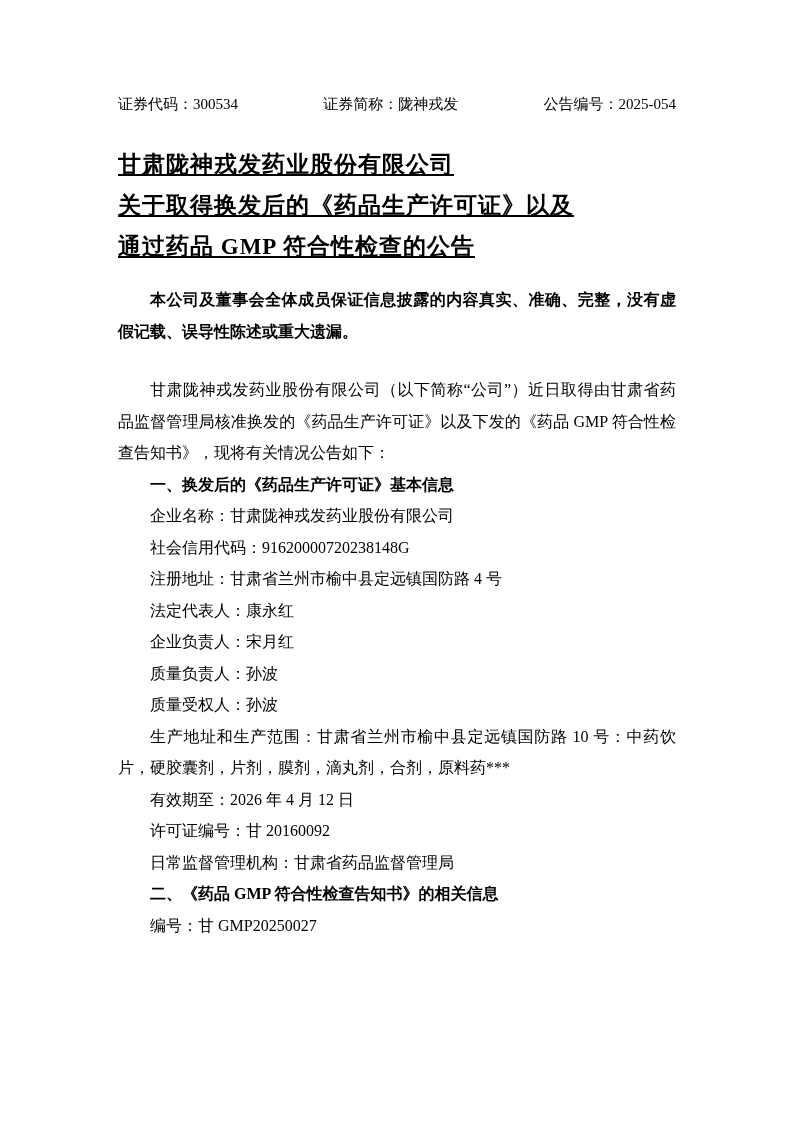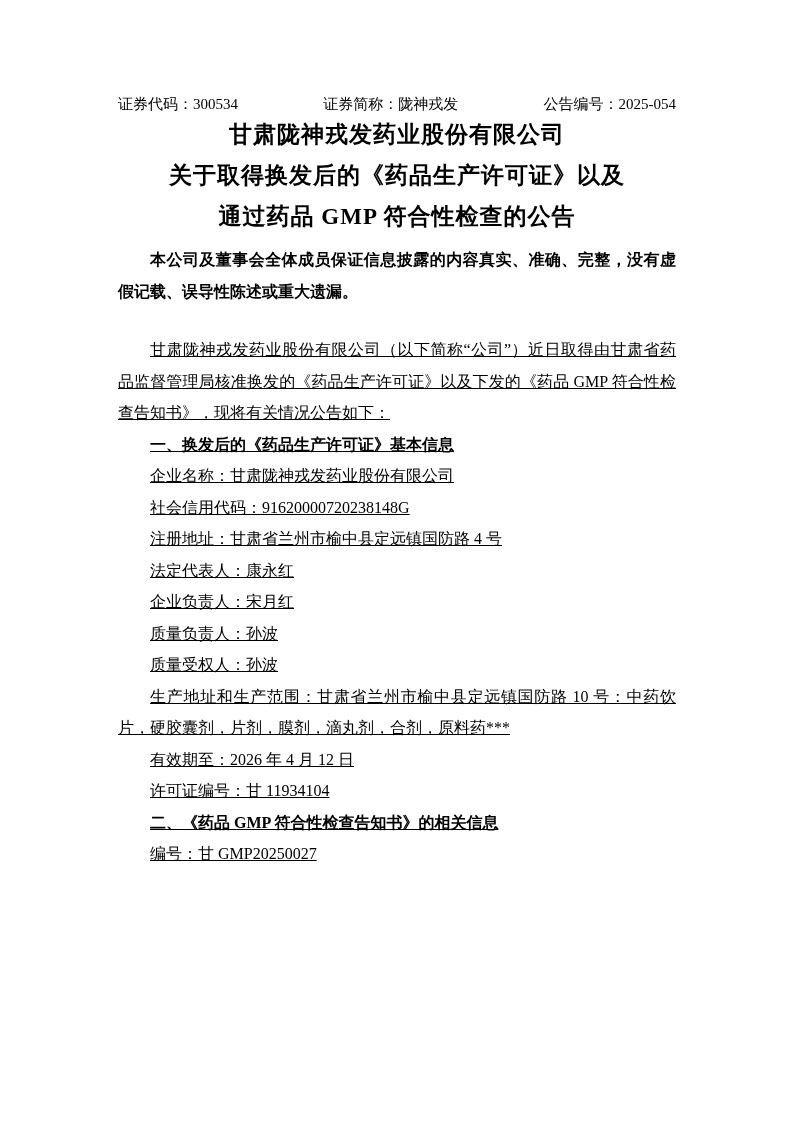--- a/index.html
+++ b/index.html
@@ -19,40 +19,40 @@
   }
   .header-row {
     display: flex;
     justify-content: space-between;
     align-items: baseline;
     font-size: 15px;
     line-height: 20px;
     white-space: nowrap;
   }
   .title-block {
-    text-align: center;
+    margin-top: 30px;
     font-weight: bold;
     font-size: 23px;
     line-height: 41px;
     letter-spacing: 1px;
+    text-decoration: underline;
   }
   .declaration {
-    margin-top: 7px;
+    margin-top: 17px;
     margin-bottom: 27px;
     font-weight: bold;
     font-size: 16px;
     line-height: 31.5px;
     text-indent: 2em;
     text-align: justify;
   }
   .body-flow {
     font-size: 16px;
     line-height: 31.5px;
     text-align: justify;
-    text-decoration: underline;
   }
   .body-flow p {
     text-indent: 2em;
     margin: 0;
   }
   .section-heading {
     font-weight: bold;
   }
 </style>
 </head>
@@ -80,19 +80,20 @@
     <p class="section-heading">一、换发后的《药品生产许可证》基本信息</p>
     <p>企业名称：甘肃陇神戎发药业股份有限公司</p>
     <p>社会信用代码：91620000720238148G</p>
     <p>注册地址：甘肃省兰州市榆中县定远镇国防路 4 号</p>
     <p>法定代表人：康永红</p>
     <p>企业负责人：宋月红</p>
     <p>质量负责人：孙波</p>
     <p>质量受权人：孙波</p>
     <p>生产地址和生产范围：甘肃省兰州市榆中县定远镇国防路 10 号：中药饮片，硬胶囊剂，片剂，膜剂，滴丸剂，合剂，原料药***</p>
     <p>有效期至：2026 年 4 月 12 日</p>
-    <p>许可证编号：甘 11934104</p>
+    <p>许可证编号：甘 20160092</p>
+    <p>日常监督管理机构：甘肃省药品监督管理局</p>
 
     <p class="section-heading">二、《药品 GMP 符合性检查告知书》的相关信息</p>
     <p>编号：甘 GMP20250027</p>
   </div>
 
 </div>
 
 </body></html>

